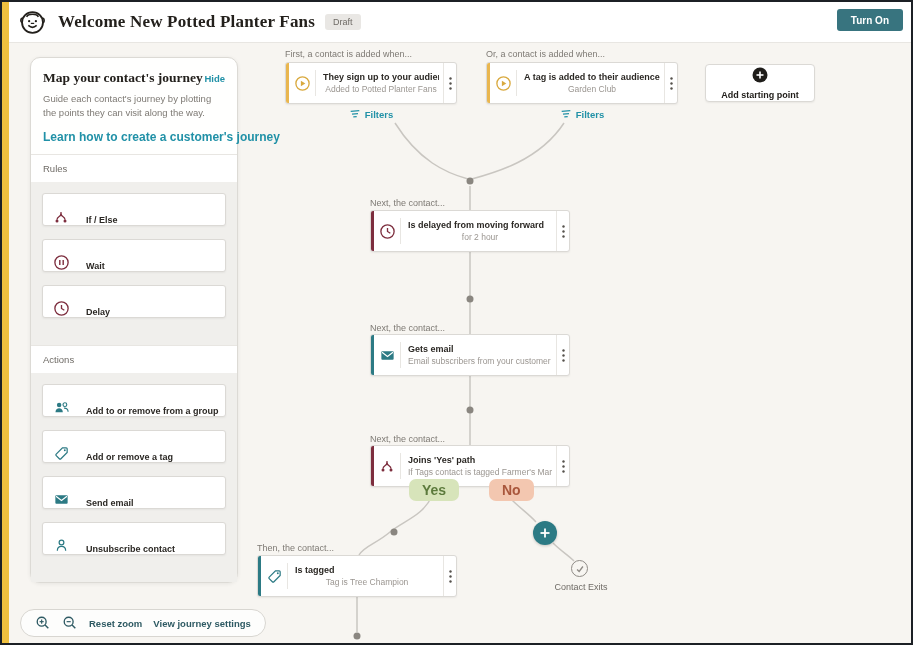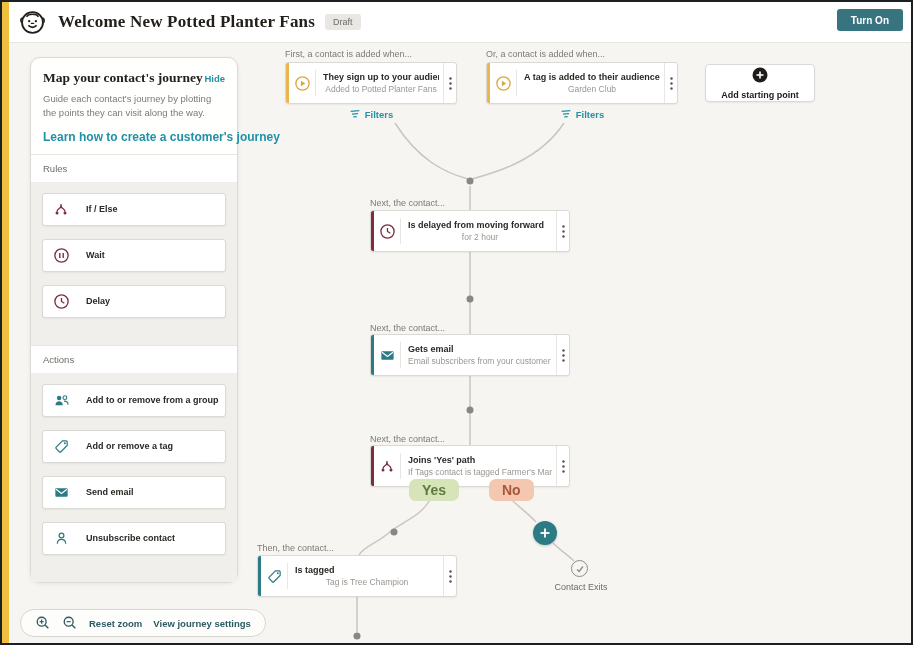--- a/index.html
+++ b/index.html
@@ -26,21 +26,21 @@
              border:1px solid #dcdad5; box-shadow:0 1px 4px rgba(0,0,0,.07); z-index:4; border-radius:10px; }
   .sb-head { padding:12px 12px 10px; }
   .sb-title-row { display:flex; justify-content:space-between; align-items:baseline; }
   .sb-title { font-family:"Liberation Serif","DejaVu Serif",serif; font-size:13.5px; font-weight:700; color:#23201c; }
   .sb-hide { font-size:9.5px; color:#2191a7; font-weight:bold; cursor:pointer; }
   .sb-desc { font-size:9.5px; color:#7e7a74; line-height:1.5; margin-top:6px; }
   .sb-learn { font-size:12px; color:#2191a7; font-weight:bold; margin-top:9px; display:block;
               cursor:pointer; white-space:nowrap; }
   .sb-sec-label { font-size:9.5px; color:#6f6b66; padding:8px 12px; border-top:1px solid #e8e6e2; background:#fff; }
   .sb-zone { background:#f0efec; padding:11px; }
-  .sb-card { display:flex; align-items:center; background:#fff; border:1px solid #dbd9d5; border-radius:3px;
+  .sb-card { display:flex; align-items:flex-end; background:#fff; border:1px solid #dbd9d5; border-radius:3px;
              height:33px; margin-bottom:13px; box-shadow:0 1px 2px rgba(0,0,0,.05); cursor:pointer; }
   .sb-card:last-child { margin-bottom:16px; }
   .sb-card .accent { width:3px; border-radius:2px 0 0 2px; }
   .accent.maroon { background:#7d2e3e; } .accent.teal { background:#2c7a84; } .accent.amber { background:#e9b64f; }
   .sicon { width:30px; display:flex; align-items:center; justify-content:center; }
   .ssep { width:1px; background:#e8e6e2; margin:7px 0; }
   .slabel { display:flex; align-items:center; padding-left:9px; font-size:9px; font-weight:bold; color:#2b2824; }
 
   
   .zoom-pill { position:absolute; left:18px; top:607px; height:28px; display:flex; align-items:center;

